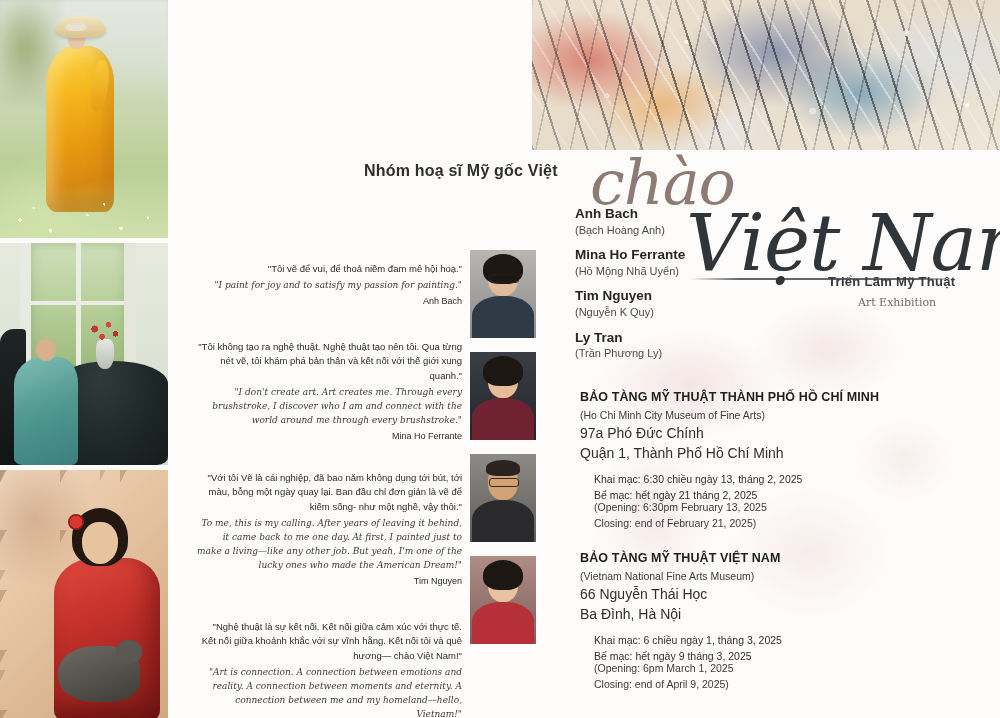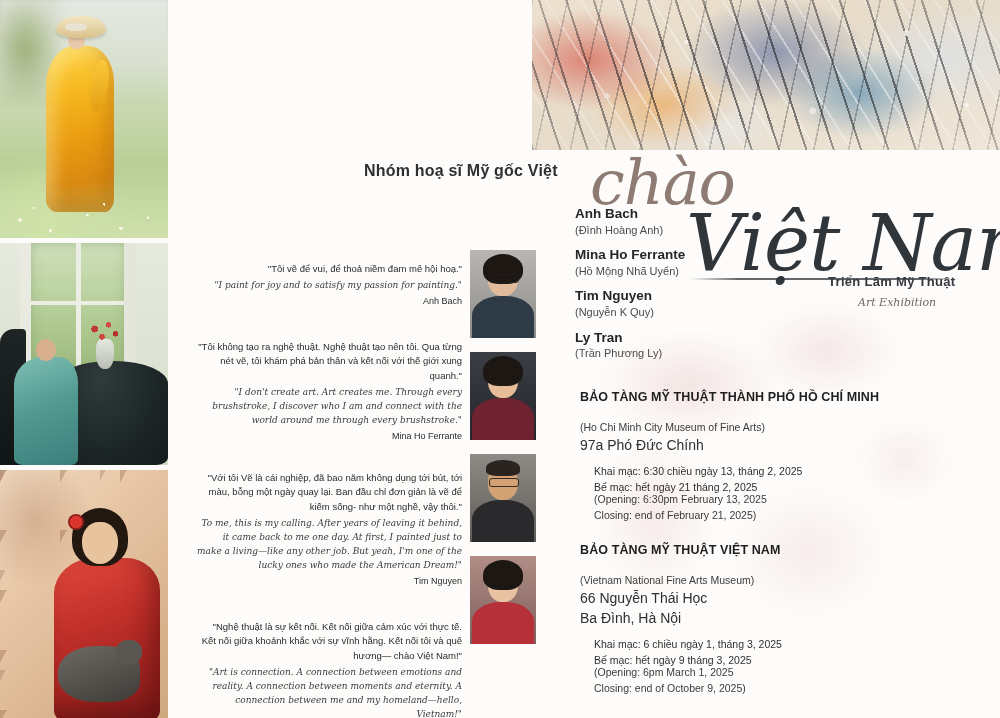--- a/index.html
+++ b/index.html
@@ -301,21 +301,20 @@
     left: 262px; top: 128px;
     font-size: 13px;
     font-weight: bold;
     color: #343a40;
     letter-spacing: 0.3px;
   }
   .subtitle-en {
     position: absolute;
     left: 292px; top: 150px;
     font-family: "DejaVu Serif", serif;
-    font-style: italic;
     font-size: 11px;
     color: #6d6a66;
   }
 
   
   .artist-list {
     position: absolute;
     left: 575px; top: 206px;
     width: 200px;
   }
@@ -415,21 +414,21 @@
   .venue { margin-bottom: 22px; }
   .venue-title {
     font-size: 12.5px;
     font-weight: bold;
     color: #1f1f1f;
     letter-spacing: 0.1px;
   }
   .venue-title-en {
     font-size: 10.5px;
     color: #3b3b3b;
-    margin-top: 17px;
+    margin-top: 5px;
   }
   .venue-line {
     font-size: 14px;
     color: #2f2f2f;
     margin-top: 4px;
   }
   .venue-dates {
     margin-top: 12px;
     margin-left: 14px;
   }
@@ -507,21 +506,21 @@
     <div class="chao">chào</div>
     <div class="vietnam">Việt Nam</div>
     <div class="vn-underline"></div>
     <div class="subtitle-vi">Triển Lãm Mỹ Thuật</div>
     <div class="subtitle-en">Art Exhibition</div>
   </div>
 
   <div class="artist-list">
     <div class="artist-entry">
       <div class="artist-name">Anh Bach</div>
-      <div class="artist-alt">(Đình Hoàng Anh)</div>
+      <div class="artist-alt">(Bạch Hoàng Anh)</div>
     </div>
     <div class="artist-entry">
       <div class="artist-name">Mina Ho Ferrante</div>
       <div class="artist-alt">(Hồ Mộng Nhã Uyển)</div>
     </div>
     <div class="artist-entry">
       <div class="artist-name">Tim Nguyen</div>
       <div class="artist-alt">(Nguyễn K Quy)</div>
     </div>
     <div class="artist-entry">
@@ -581,36 +580,37 @@
       <div class="pf-hair"></div>
     </div>
   </div>
 
   <div class="venues">
 
     <div class="venue">
       <div class="venue-title">BẢO TÀNG MỸ THUẬT THÀNH PHỐ HỒ CHÍ MINH</div>
       <div class="venue-title-en">(Ho Chi Minh City Museum of Fine Arts)</div>
       <div class="venue-line">97a Phó Đức Chính</div>
+      <div class="venue-line">Quận 1, Thành Phố Hồ Chí Minh</div>
       <div class="venue-dates">
         <div class="date-line">Khai mạc: 6:30 chiều ngày 13, tháng 2, 2025</div>
         <div class="date-line">Bế mạc: hết ngày 21 tháng 2, 2025</div>
         <div class="date-line en date-gap">(Opening: 6:30pm February 13, 2025</div>
         <div class="date-line en">Closing: end of February 21, 2025)</div>
       </div>
     </div>
 
     <div class="venue">
       <div class="venue-title">BẢO TÀNG MỸ THUẬT VIỆT NAM</div>
       <div class="venue-title-en">(Vietnam National Fine Arts Museum)</div>
       <div class="venue-line">66 Nguyễn Thái Học</div>
       <div class="venue-line">Ba Đình, Hà Nội</div>
       <div class="venue-dates">
         <div class="date-line">Khai mạc: 6 chiều ngày 1, tháng 3, 2025</div>
         <div class="date-line">Bế mạc: hết ngày 9 tháng 3, 2025</div>
         <div class="date-line en date-gap">(Opening: 6pm March 1, 2025</div>
-        <div class="date-line en">Closing: end of October 9, 2025)</div>
+        <div class="date-line en">Closing: end of April 9, 2025)</div>
       </div>
     </div>
 
   </div>
 
 </div>
 
 </body></html>

